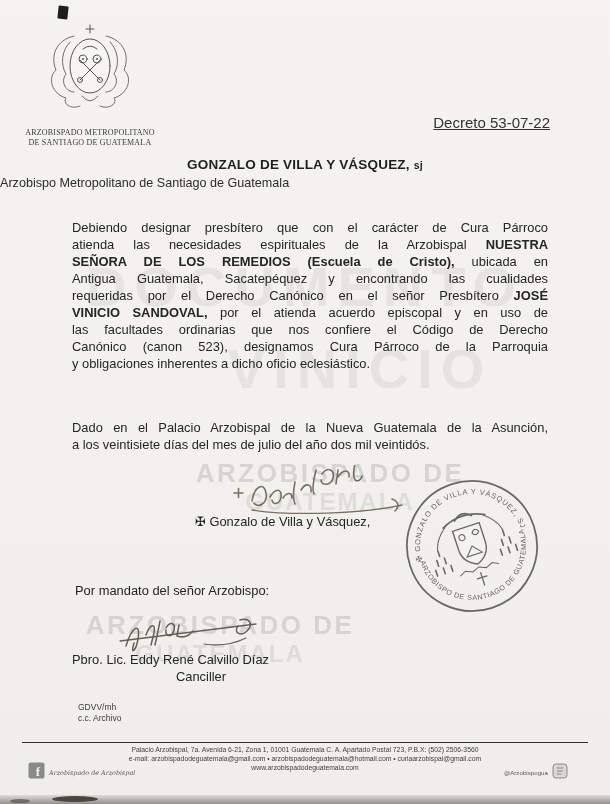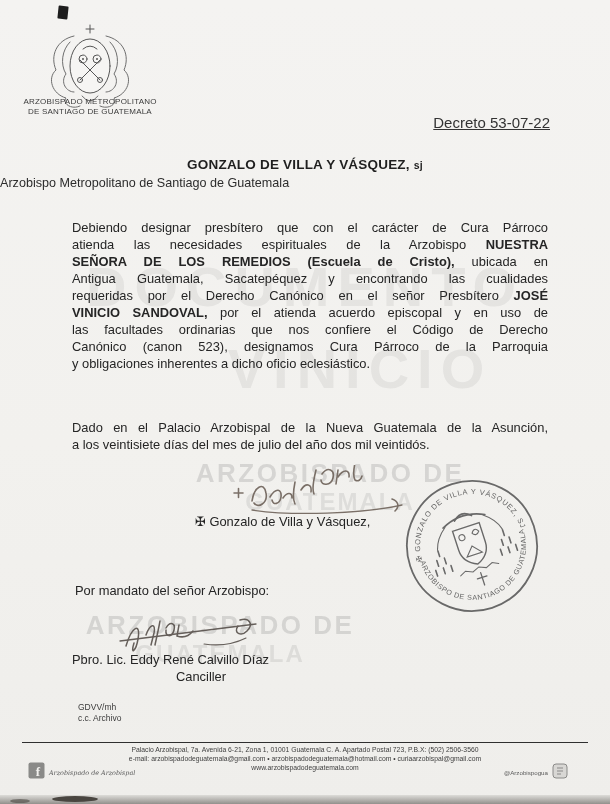--- a/index.html
+++ b/index.html
@@ -59,39 +59,39 @@
       <circle cx="55" cy="39" r="4" stroke="#555"></circle>
       <circle cx="41" cy="39" r="1" fill="#555" stroke="none"></circle>
       <circle cx="55" cy="39" r="1" fill="#555" stroke="none"></circle>
       <path d="M38,60 L58,40 M38,40 L58,60" stroke="#555"></path>
       <circle cx="38" cy="60" r="2.5" stroke="#555"></circle>
       <circle cx="58" cy="60" r="2.5" stroke="#555"></circle>
       <path d="M40,76 q8,10 16,0"></path>
     </svg>
   </div>
 
-  <div class="abs org" style="left:5px;top:97px;">
+  <div class="abs org" style="left:5px;top:128px;font-family:Liberation Serif, serif;">
     <div>ARZOBISPADO METROPOLITANO</div>
     <div>DE SANTIAGO DE GUATEMALA</div>
   </div>
 
   <div class="abs decree" style="left:425px;top:114px;">Decreto 53-07-22</div>
 
   <div class="abs title" style="left:0;top:157px;">
     <span>GONZALO DE VILLA Y VÁSQUEZ,</span>
     <span class="sfx">sj</span>
   </div>
   <div class="abs subtitle" style="left:0;top:176px;">Arzobispo Metropolitano de Santiago de Guatemala</div>
 
   <div class="abs wmbig" style="left:35px;top:254px;width:540px;">DOCUMENTO</div>
   <div class="abs wmbig" style="left:140px;top:336px;width:440px;">VINICIO</div>
 
   <div class="abs para" style="left:72px;top:219px;">
     <div class="jl"><span>Debiendo designar presbítero que con el carácter de Cura Párroco</span></div>
-    <div class="jl"><span>atienda las necesidades espirituales de la Arzobispo </span><span class="b">NUESTRA</span></div>
+    <div class="jl"><span>atienda las necesidades espirituales de la Arzobispal </span><span class="b">NUESTRA</span></div>
     <div class="jl"><span class="b">SEÑORA DE LOS REMEDIOS (Escuela de Cristo),</span><span> ubicada en</span></div>
     <div class="jl"><span>Antigua Guatemala, Sacatepéquez y encontrando las cualidades</span></div>
     <div class="jl"><span>requeridas por el Derecho Canónico en el señor Presbítero </span><span class="b">JOSÉ</span></div>
     <div class="jl"><span class="b">VINICIO SANDOVAL,</span><span> por el atienda acuerdo episcopal y en uso de</span></div>
     <div class="jl"><span>las facultades ordinarias que nos confiere el Código de Derecho</span></div>
     <div class="jl"><span>Canónico (canon 523), designamos Cura Párroco de la Parroquia</span></div>
     <div class="ll"><span>y obligaciones inherentes a dicho oficio eclesiástico.</span></div>
   </div>
 
   <div class="abs para" style="left:72px;top:419px;">

